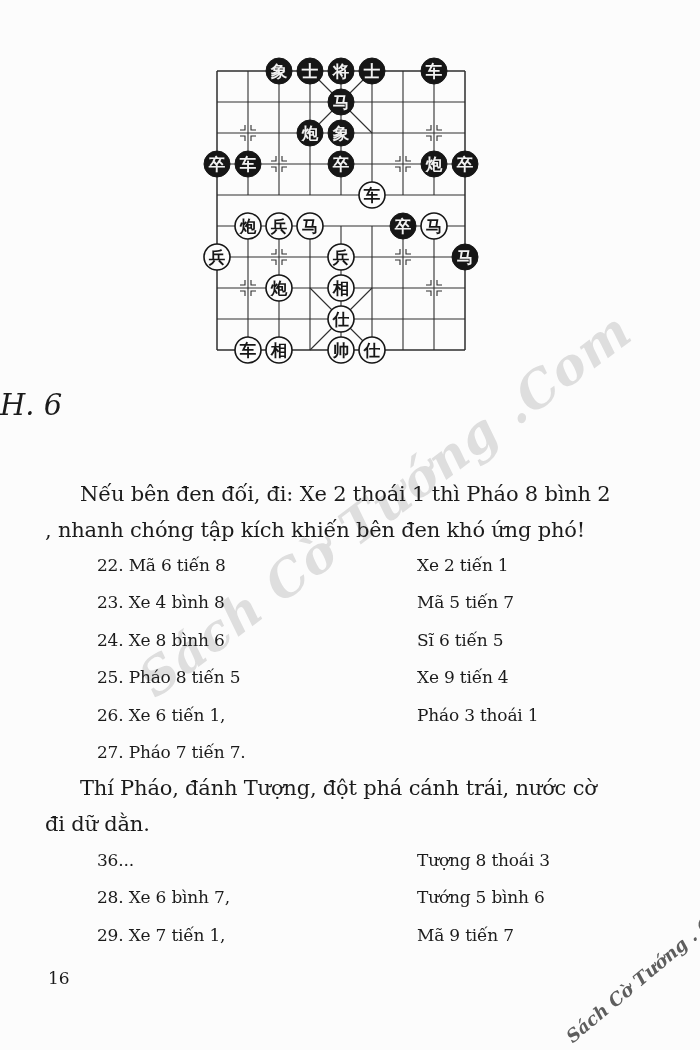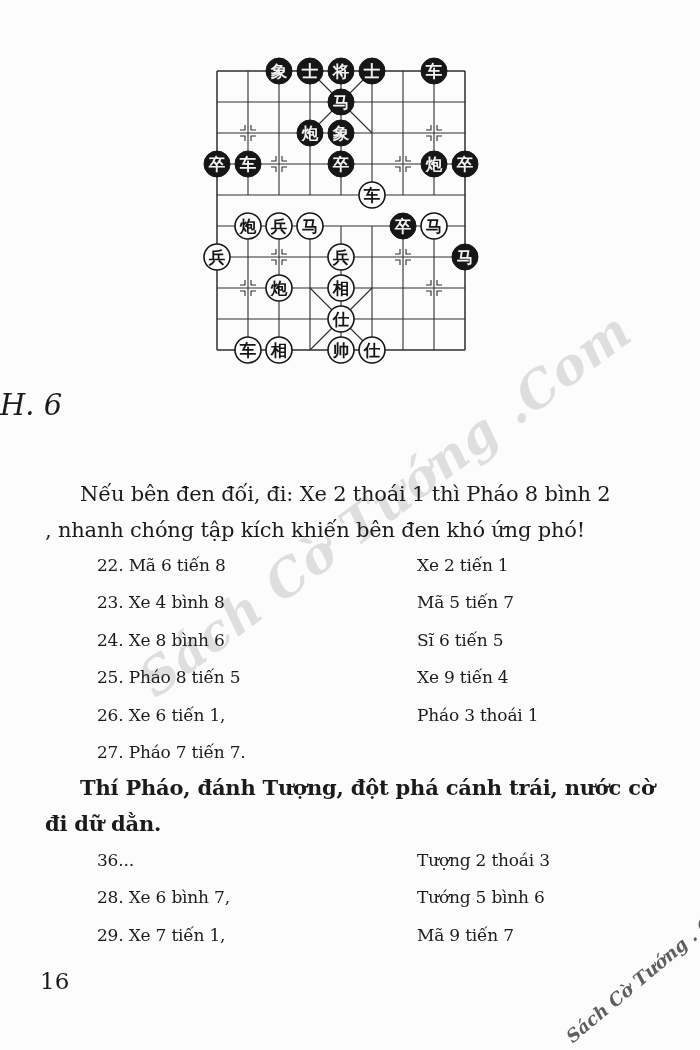--- a/index.html
+++ b/index.html
@@ -21,30 +21,30 @@
   }
   
   .caption{
     position:absolute;top:388px;left:0;width:690px;
     font-style:italic;font-size:29px;
   }
   
   .para{position:absolute;left:45px;width:610px;font-size:21px;line-height:36px;letter-spacing:-0.2px;margin-top:36px;}
   .para .indent{padding-left:35px;}
   #p1{top:440px;}
-  #p2{top:734px;font-weight:bold;}
+  #p2{top:734px;}
   
   .moves{position:absolute;left:62px;width:620px;font-size:17px;letter-spacing:-0.2px;margin-top:38px;}
   #moves1{top:508px;}
   #moves2{top:803px;}
   .mrow{display:flex;height:37.5px;align-items:center;}
   .ml{width:320px;margin-left:35px;}
   .mr{flex:1;}
   
-  .page-num{position:absolute;left:40px;top:968px;font-size:23px;}
+  .page-num{position:absolute;left:48px;top:968px;font-size:17px;}
   
   .wm-main{
     position:absolute;left:95px;top:505px;width:500px;height:60px;
     text-align:center;white-space:nowrap;
     transform:rotate(-37deg);
     font-family:"DejaVu Serif", serif;
     font-size:50px;font-style:italic;font-weight:bold;
     letter-spacing:1px;
     color:rgba(40,40,40,0.14);
     pointer-events:none;
@@ -224,21 +224,21 @@
 </div>
 
 <div class="para" id="p2">
   <div class="indent">Thí Pháo, đánh Tượng, đột phá cánh trái, nước cờ</div>
   <div>đi dữ dằn.</div>
 </div>
 
 <div class="moves" id="moves2">
   <div class="mrow">
     <span class="ml">36...</span>
-    <span class="mr">Tượng 2 thoái 3</span>
+    <span class="mr">Tượng 8 thoái 3</span>
   </div>
   <div class="mrow">
     <span class="ml">28. Xe 6 bình 7,</span>
     <span class="mr">Tướng 5 bình 6</span>
   </div>
   <div class="mrow">
     <span class="ml">29. Xe 7 tiến 1,</span>
     <span class="mr">Mã 9 tiến 7</span>
   </div>
 </div>

